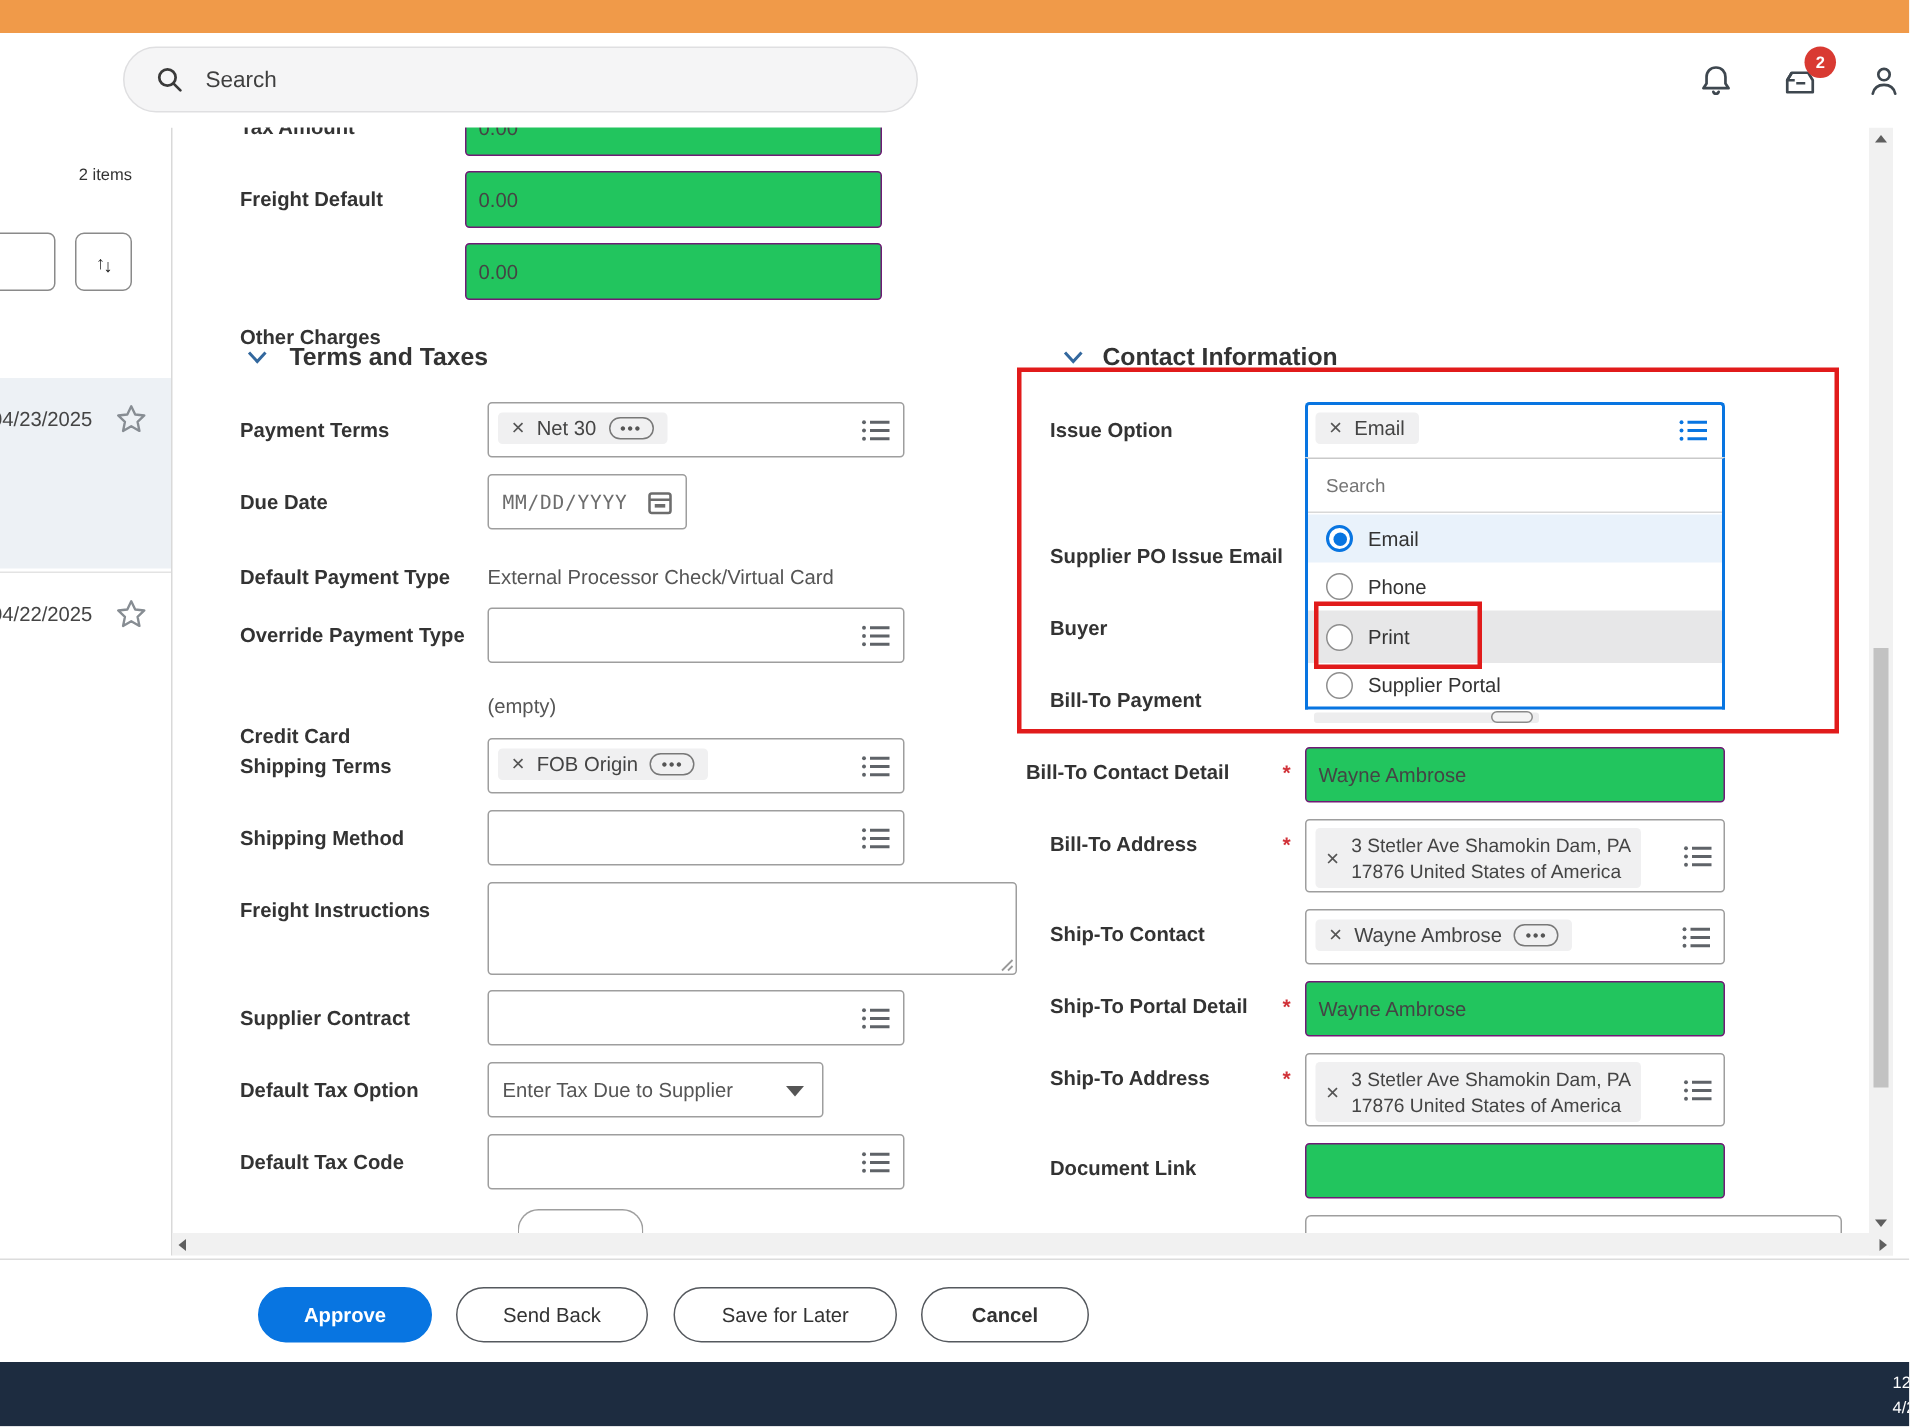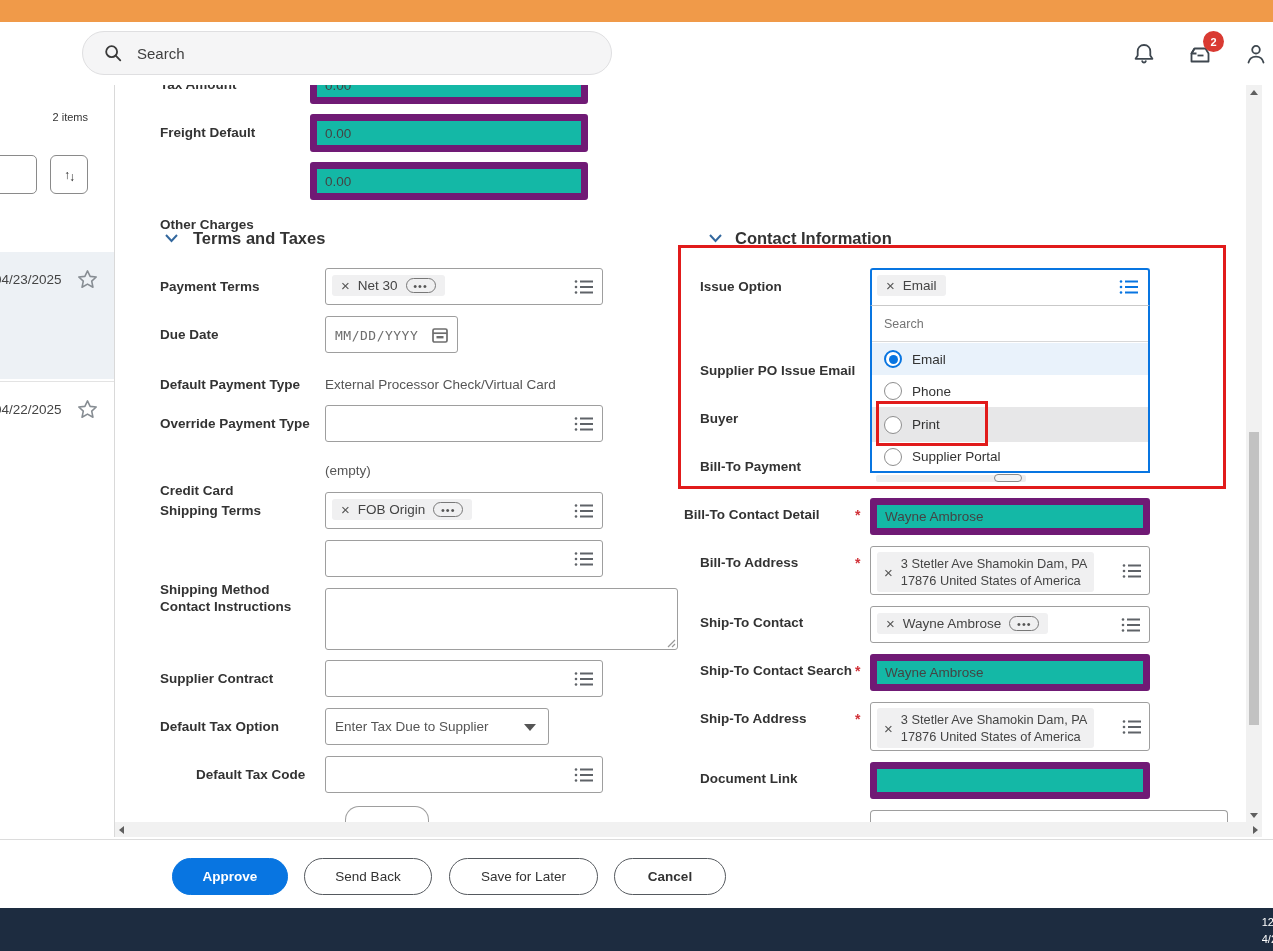--- a/index.html
+++ b/index.html
@@ -24,21 +24,21 @@
   .sort-btn { position:absolute; left:50px; top:155px; width:38px; height:39px; border:1px solid #8a8a8a; border-radius:6px;
     background:#fff; display:flex; align-items:center; justify-content:center; font-size:12px; color:#222; letter-spacing:-1px; }
   .side-item { position:absolute; left:0; width:114px; height:127px; }
   .side-item.sel { background:#edf1f5; }
   .side-item .date { position:absolute; left:-6px; top:20px; font-size:13.5px; color:#444; white-space:nowrap; }
   .side-item .star { position:absolute; left:77px; top:17px; width:21px; height:21px; color:#878d93; }
   
   .lbl { position:absolute; font-size:13.5px; font-weight:bold; color:#333; white-space:nowrap; }
   .val { position:absolute; font-size:13.5px; color:#555; white-space:nowrap; }
   .fld { position:absolute; background:#fff; border:1px solid #9e9e9e; border-radius:3px; }
-  .inp { position:absolute; background:#14b8a6; border:7px solid #701a75; border-radius:3px; font-family:"Liberation Sans",sans-serif;
+  .inp { position:absolute; background:#22c55e; border:1px solid #701a75; border-radius:3px; font-family:"Liberation Sans",sans-serif;
     font-size:13.5px; color:#444; padding:0 8px; outline:none; }
   .req { position:absolute; color:#d13239; font-weight:bold; font-size:14px; }
   .tag { position:absolute; background:#f0f0f1; border-radius:3px; display:flex; align-items:center; gap:8px;
     padding:3px 9px; font-size:13.5px; color:#444; }
   .tag .x { color:#555; font-size:15px; line-height:1; }
   .more { display:inline-flex; align-items:center; justify-content:center; width:30px; height:15px;
     border:1px solid #787878; border-radius:8px; color:#555; font-size:11px; letter-spacing:1px; line-height:0; background:transparent; }
   .prompt { position:absolute; width:20px; height:16px; color:#5f6368; }
   .prompt.blue { color:#0875e1; }
   .sec-hdr { position:absolute; font-size:16.5px; font-weight:bold; color:#333; }
@@ -164,37 +164,37 @@
             <circle cx="2" cy="8" r="1.3" fill="currentColor" stroke="none"></circle>
             <circle cx="2" cy="13.5" r="1.3" fill="currentColor" stroke="none"></circle>
             <line x1="6" y1="2.5" x2="19" y2="2.5"></line>
             <line x1="6" y1="8" x2="19" y2="8"></line>
             <line x1="6" y1="13.5" x2="19" y2="13.5"></line>
           </g>
         </svg>
     </span>
   </div>
 
-  <div class="lbl" style="left:160px; top:551px;margin-top:31px;">Shipping Method</div>
+  <div class="lbl" style="left:160px; top:551px;">Shipping Method</div>
   <div class="fld" style="left:325px; top:540px; width:278px; height:37px;">
     <span class="prompt" style="right:8px; top:10px;">
       <svg width="20" height="16" viewBox="0 0 20 16">
           <g stroke="currentColor" stroke-width="2">
             <circle cx="2" cy="2.5" r="1.3" fill="currentColor" stroke="none"></circle>
             <circle cx="2" cy="8" r="1.3" fill="currentColor" stroke="none"></circle>
             <circle cx="2" cy="13.5" r="1.3" fill="currentColor" stroke="none"></circle>
             <line x1="6" y1="2.5" x2="19" y2="2.5"></line>
             <line x1="6" y1="8" x2="19" y2="8"></line>
             <line x1="6" y1="13.5" x2="19" y2="13.5"></line>
           </g>
         </svg>
     </span>
   </div>
 
-  <div class="lbl" style="left:160px; top:599px;">Contact Instructions</div>
+  <div class="lbl" style="left:160px; top:599px;">Freight Instructions</div>
   <div class="fld" style="left:325px; top:588px; width:353px; height:62px;">
     <span style="position:absolute; right:1px; bottom:1px;">
       <svg width="10" height="10" viewBox="0 0 10 10">
           <line x1="2" y1="9" x2="9" y2="2" stroke="#999" stroke-width="1.2"></line>
           <line x1="6" y1="9" x2="9" y2="6" stroke="#999" stroke-width="1.2"></line>
         </svg>
     </span>
   </div>
 
   <div class="lbl" style="left:160px; top:671px;">Supplier Contract</div>
@@ -212,21 +212,21 @@
         </svg>
     </span>
   </div>
 
   <div class="lbl" style="left:160px; top:719px;">Default Tax Option</div>
   <div class="fld" style="left:325px; top:708px; width:224px; height:37px;">
     <span class="val" style="left:9px; top:10px;">Enter Tax Due to Supplier</span>
     <span class="caret-down" style="position:absolute; right:12px; top:15px;"></span>
   </div>
 
-  <div class="lbl" style="left:160px; top:767px;margin-left:36px;">Default Tax Code</div>
+  <div class="lbl" style="left:160px; top:767px;">Default Tax Code</div>
   <div class="fld" style="left:325px; top:756px; width:278px; height:37px;">
     <span class="prompt" style="right:8px; top:10px;">
       <svg width="20" height="16" viewBox="0 0 20 16">
           <g stroke="currentColor" stroke-width="2">
             <circle cx="2" cy="2.5" r="1.3" fill="currentColor" stroke="none"></circle>
             <circle cx="2" cy="8" r="1.3" fill="currentColor" stroke="none"></circle>
             <circle cx="2" cy="13.5" r="1.3" fill="currentColor" stroke="none"></circle>
             <line x1="6" y1="2.5" x2="19" y2="2.5"></line>
             <line x1="6" y1="8" x2="19" y2="8"></line>
             <line x1="6" y1="13.5" x2="19" y2="13.5"></line>
@@ -331,21 +331,21 @@
             <circle cx="2" cy="8" r="1.3" fill="currentColor" stroke="none"></circle>
             <circle cx="2" cy="13.5" r="1.3" fill="currentColor" stroke="none"></circle>
             <line x1="6" y1="2.5" x2="19" y2="2.5"></line>
             <line x1="6" y1="8" x2="19" y2="8"></line>
             <line x1="6" y1="13.5" x2="19" y2="13.5"></line>
           </g>
         </svg>
     </span>
   </div>
 
-  <div class="lbl" style="left:700px; top:663px;">Ship-To Contact Search</div>
+  <div class="lbl" style="left:700px; top:663px;">Ship-To Portal Detail</div>
   <span class="req" style="left:855px; top:663px;">*</span>
   <input class="inp" style="left: 870px; top: 654px; width: 280px; height: 37px;" value="Wayne Ambrose">
 
   <div class="lbl" style="left:700px; top:711px;">Ship-To Address</div>
   <span class="req" style="left:855px; top:711px;">*</span>
   <div class="fld" style="left:870px; top:702px; width:280px; height:49px;">
     <div class="tag" style="position:absolute; left:6px; top:5px; padding:3px 7px;">
       <span class="x">×</span>
       <span style="font-size:12.8px; line-height:17px; white-space:nowrap;"><span>3 Stetler Ave Shamokin Dam, PA</span><br><span>17876 United States of America</span></span>
     </div>

